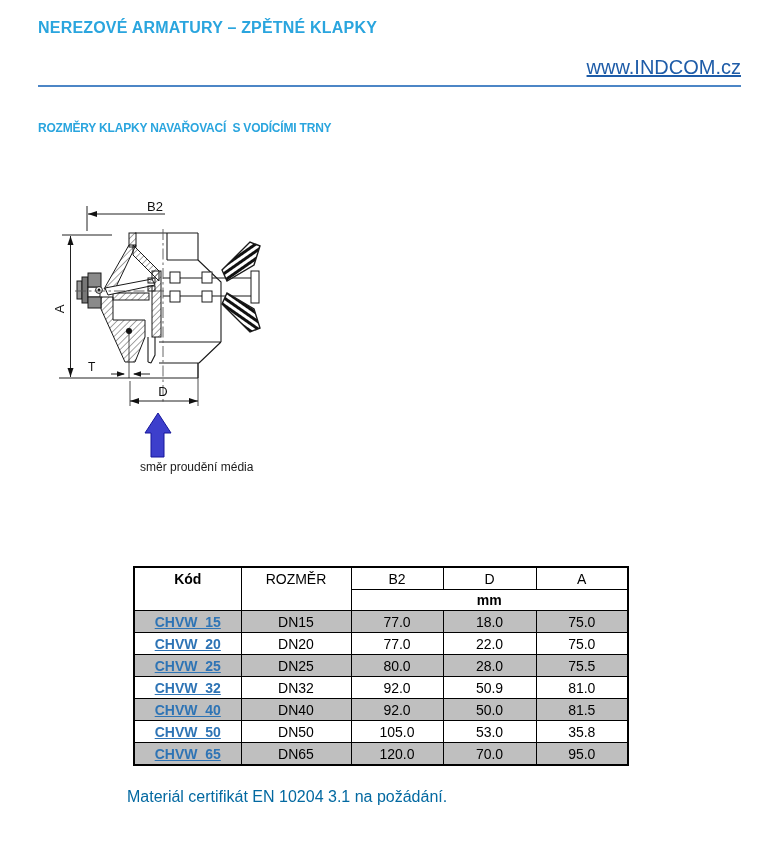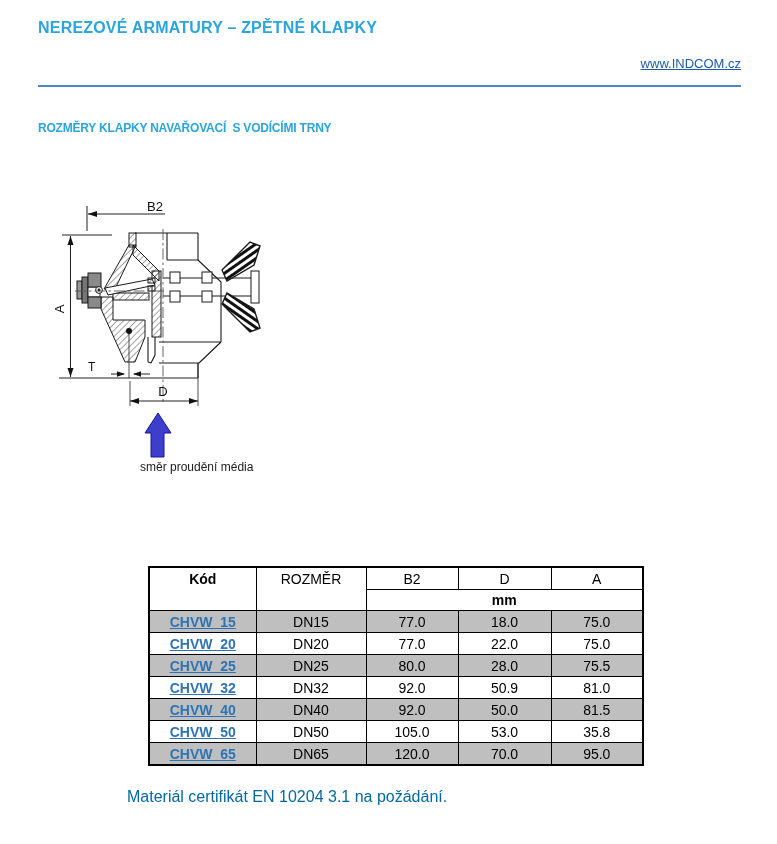--- a/index.html
+++ b/index.html
@@ -2,27 +2,27 @@
 <html><head>
 <meta charset="utf-8">
 <style>
   html,body{margin:0;padding:0;}
   body{
     width:777px;height:844px;position:relative;background:#fff;
     font-family:"Liberation Sans",sans-serif;color:#000;overflow:hidden;
   }
   .abs{position:absolute;}
   #page-title{left:38px;top:19px;font-size:16px;font-weight:bold;color:#2AA5DE;letter-spacing:.2px;}
-  #website-link{right:36px;top:56px;font-size:13px;color:#1E5CA8;text-decoration:underline;}
+  #website-link{right:36px;top:56px;font-size:20px;color:#1E5CA8;text-decoration:underline;}
   #header-rule{left:38px;top:85px;width:703px;height:2px;background:#4C86C6;}
   #section-title{left:38px;top:121px;font-size:12px;font-weight:bold;color:#2AA5DE;white-space:pre;letter-spacing:-.2px;}
   #drawing{left:55px;top:185px;}
   #flow-caption{left:92px;top:460px;font-size:12px;color:#1a1a1a;margin-left:48px;}
   #dims-table{
-    position:absolute;left:148px;top:566px;border-collapse:collapse;table-layout:fixed;
+    position:absolute;left:133px;top:566px;border-collapse:collapse;table-layout:fixed;
     width:496px;border:2px solid #000;background:#fff;
   }
   #dims-table th,#dims-table td{
     border:1px solid #000;text-align:center;font-size:14px;padding:0;height:21px;
     overflow:hidden;white-space:pre;
   }
   #dims-table thead th{font-weight:normal;background:#fff;}
   #dims-table th.kod{font-weight:bold;}
   #dims-table .unit{font-weight:bold;}
   #dims-table .rowspan2{vertical-align:top;padding-top:3px;}

